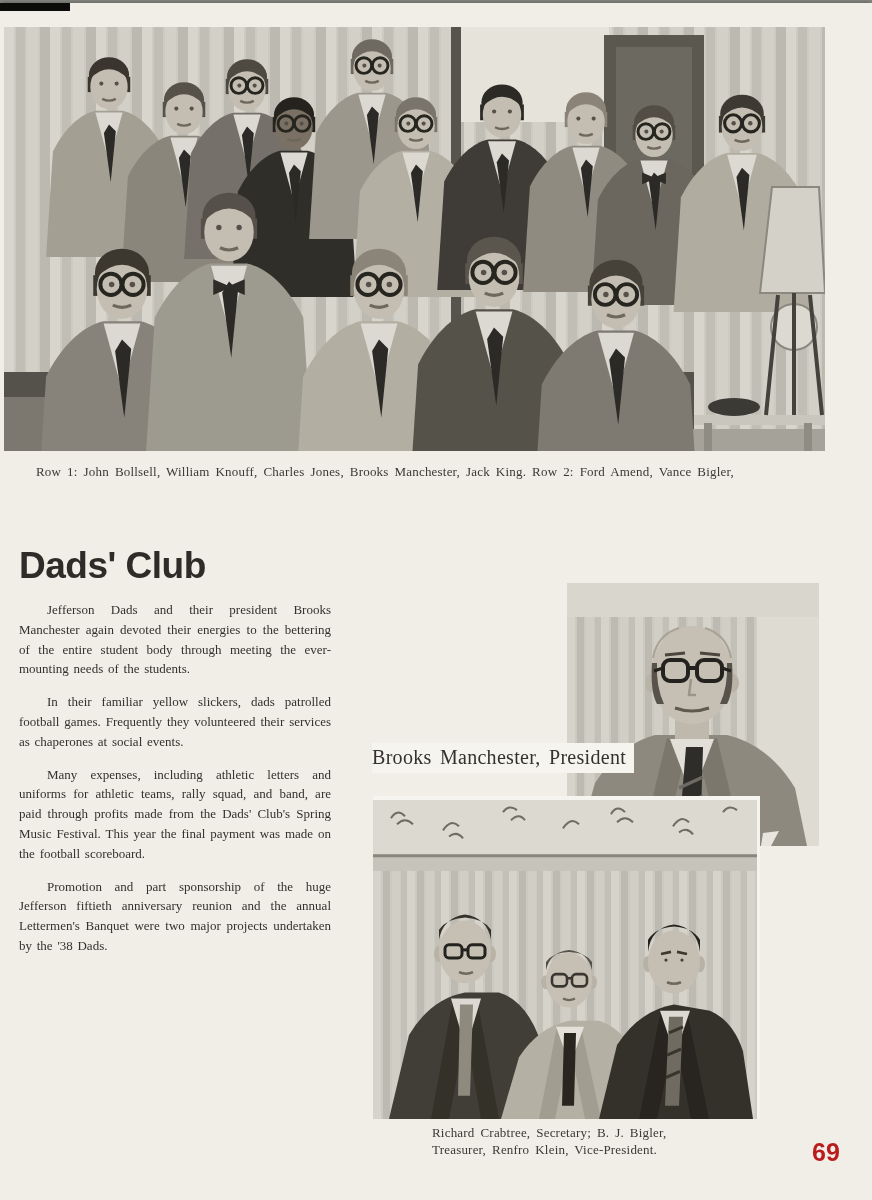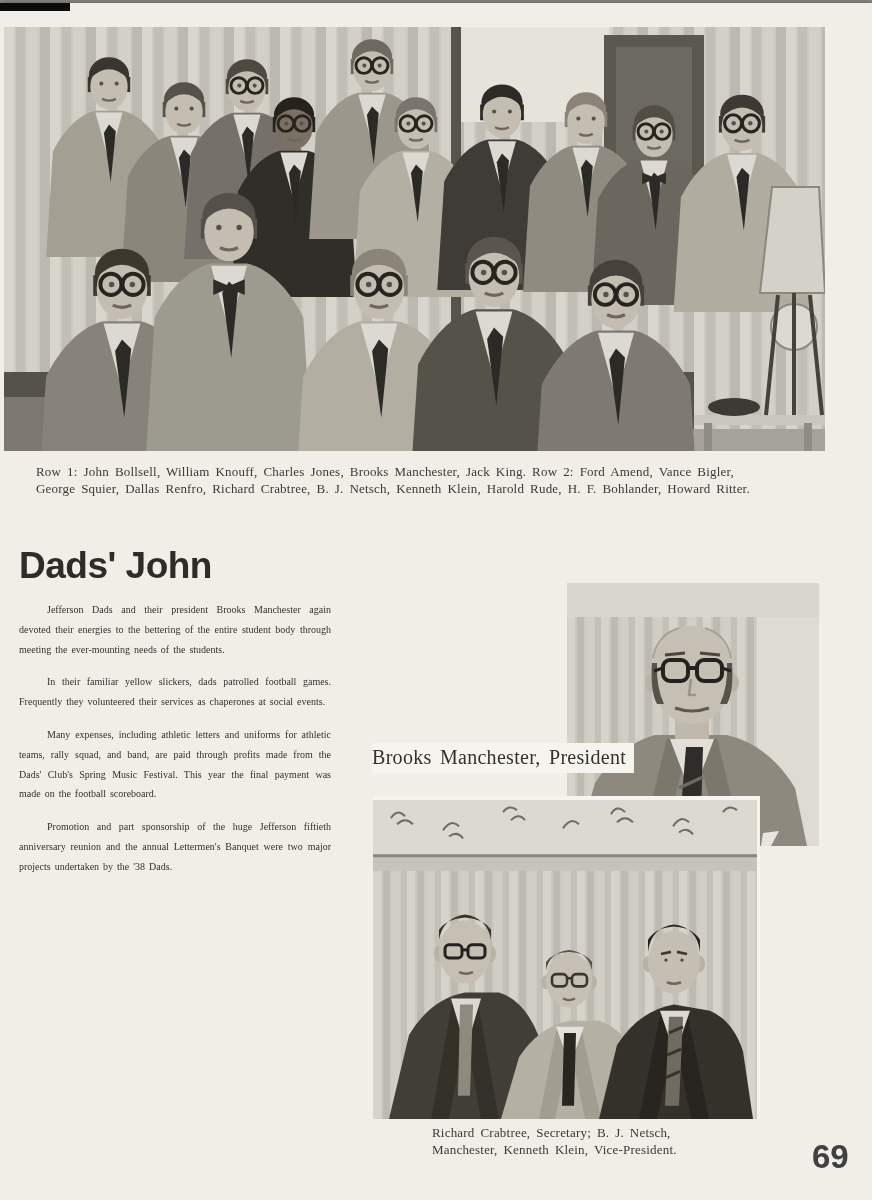--- a/index.html
+++ b/index.html
@@ -51,30 +51,30 @@
   .article h1{
     margin:0 0 14px 0;
     font-family:"Liberation Sans", sans-serif;
     font-weight:700;
     font-size:37px;line-height:40px;
     letter-spacing:-.5px;
     color:#2e2c29;
   }
   .article p{
     margin:0 0 13px 0;
-    font-size:10px;line-height:19.8px;
+    font-size:13px;line-height:19.8px;
     text-align:justify;
     text-indent:28px;
     color:#33312d;
     word-spacing:1.5px;
   }
   .page-number{
     position:absolute;left:812px;top:1135px;
     font-family:"Liberation Sans", sans-serif;
-    font-weight:700;font-size:33px;color:#404040;
+    font-weight:700;font-size:25px;color:#b91c1c;
   }
 </style>
 </head>
 <body>
 
 <div class="page">
 
   <div class="scan-mark"></div>
 
   <div class="photo photo-group">
@@ -154,25 +154,24 @@
       <use href="#specs" transform="translate(375,262) scale(2.3)"></use>
       <use href="#bust" transform="translate(490,250) scale(2.3)" style="--suit:#55524a;--hair:#5a564e"></use>
       <use href="#specs" transform="translate(490,250) scale(2.3)"></use>
       <use href="#bust" transform="translate(612,272) scale(2.25)" style="--suit:#7e7a71;--hair:#46423a"></use>
       <use href="#specs" transform="translate(612,272) scale(2.25)"></use>
     </svg>
   </div>
 
   <div class="caption caption-group">
     <div>Row 1: John Bollsell, William Knouff, Charles Jones, Brooks Manchester, Jack King. Row 2: Ford Amend, Vance Bigler,</div>
-    <div>George Squier, Dallas Renfro, Richard Crabtree, B. J. Netsch, Kenneth Klein, Harold Rude, H. F. Bohlander, Howard Ritter.</div>
   </div>
 
   <div class="article">
-    <h1>Dads' John</h1>
+    <h1>Dads' Club</h1>
     <p>Jefferson Dads and their president Brooks Manchester again devoted their energies to the bettering of the entire student body through meeting the ever-mounting needs of the students.</p>
     <p>In their familiar yellow slickers, dads patrolled football games. Frequently they volunteered their services as chaperones at social events.</p>
     <p>Many expenses, including athletic letters and uniforms for athletic teams, rally squad, and band, are paid through profits made from the Dads' Club's Spring Music Festival. This year the final payment was made on the football scoreboard.</p>
     <p>Promotion and part sponsorship of the huge Jefferson fiftieth anniversary reunion and the annual Lettermen's Banquet were two major projects undertaken by the '38 Dads.</p>
   </div>
 
   <div class="photo photo-president">
     <svg viewBox="0 0 252 263" preserveAspectRatio="none">
       <defs>
         <pattern id="folds2" width="34" height="263" patternUnits="userSpaceOnUse">
@@ -274,19 +273,19 @@
       <ellipse cx="301" cy="160" rx="26" ry="31" fill="#c5bfb3"></ellipse>
       <path d="M 275 150 Q 278 126 301 123 Q 324 126 327 150 L 327 138 Q 319 126 301 125 Q 283 126 275 138 Z" fill="#26231e"></path>
       <path d="M 288 152 L 298 150 M 304 150 L 314 152" stroke="#3c382f" stroke-width="2.6"></path>
       <circle cx="293" cy="158" r="1.6" fill="#44403a"></circle>
       <circle cx="309" cy="158" r="1.6" fill="#44403a"></circle>
       <path d="M 294 180 Q 301 183 308 180" fill="none" stroke="#6d675d" stroke-width="2.5"></path>
     </svg>
   </div>
 
   <div class="caption caption-officers">
-    <div>Richard Crabtree, Secretary; B. J. Netsch,</div>
-    <div>Manchester, Kenneth Klein, Vice-President.</div>
+    <div>Richard Crabtree, Secretary; B. J. Bigler,</div>
+    <div>Treasurer, Renfro Klein, Vice-President.</div>
   </div>
 
   <div class="page-number">69</div>
 
 </div>
 
 </body></html>

